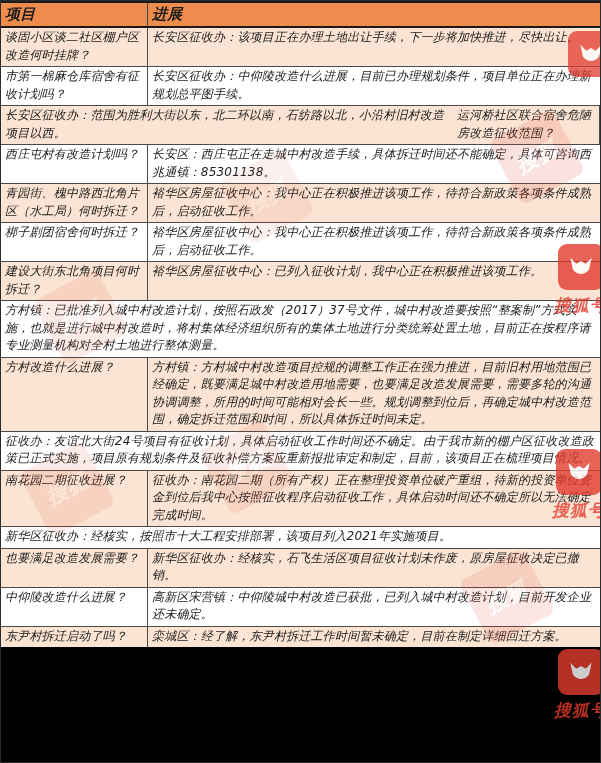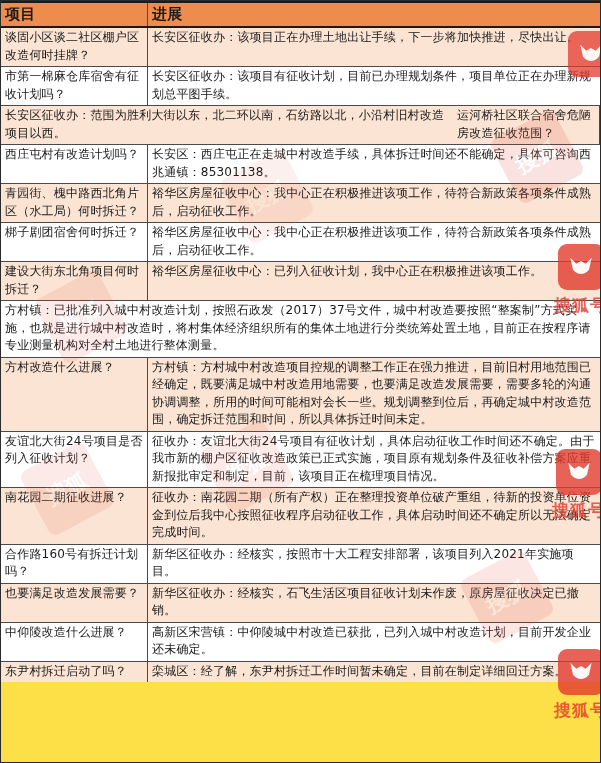--- a/index.html
+++ b/index.html
@@ -1,18 +1,18 @@
 <!DOCTYPE html>
 <html><head>
 <meta charset="utf-8">
 <style>
   html,body{margin:0;padding:0;background:#ffffff;font-family:"DejaVu Sans",sans-serif;}
   #screen{
     position:relative;width:601px;height:763px;overflow:hidden;
-    background:#fde047;border:1px solid #2b2b2b;box-sizing:border-box;
+    background:#000000;border:1px solid #2b2b2b;box-sizing:border-box;font-style:italic;
   }
   
   .qa-table{width:100%;border-collapse:collapse;}
   .row{display:flex;border-bottom:1px solid #4a4a4a;}
   .row:last-child{border-bottom:none;}
   .cell{
     box-sizing:border-box;padding:1px 4px 2px 4px;
     font-size:12px;line-height:17.5px;color:#1b1b1b;
     letter-spacing:0.2px;word-break:break-all;
   }
@@ -65,21 +65,21 @@
       <div class="cell progress">进展</div>
     </div>
     <div id="rows">
     <div class="row">
       <div class="cell project">谈固小区谈二社区棚户区改造何时挂牌？</div>
       <div class="cell progress">长安区征收办：该项目正在办理土地出让手续，下一步将加快推进，尽快出让。</div>
     </div>
 
     <div class="row">
       <div class="cell project">市第一棉麻仓库宿舍有征收计划吗？</div>
-      <div class="cell progress">长安区征收办：该项目有征收计划，目前已办理规划条件，项目单位正在办理新规划总平图手续。</div>
+      <div class="cell progress">长安区征收办：中仰陵改造什么进展，目前已办理规划条件，项目单位正在办理新规划总平图手续。</div>
     </div>
 
     <div class="row">
       <div class="cell progress">长安区征收办：范围为胜利大街以东，北二环以南，石纺路以北，小沿村旧村改造项目以西。</div>
       <div class="cell project">运河桥社区联合宿舍危陋房改造征收范围？</div>
     </div>
 
     <div class="row">
       <div class="cell project">西庄屯村有改造计划吗？</div>
       <div class="cell progress">长安区：西庄屯正在走城中村改造手续，具体拆迁时间还不能确定，具体可咨询西兆通镇：85301138。</div>
@@ -103,31 +103,29 @@
     <div class="row">
       <div class="cell progress">方村镇：已批准列入城中村改造计划，按照石政发（2017）37号文件，城中村改造要按照“整案制”方式实施，也就是进行城中村改造时，将村集体经济组织所有的集体土地进行分类统筹处置土地，目前正在按程序请专业测量机构对全村土地进行整体测量。</div>
     </div>
 
     <div class="row">
       <div class="cell project">方村改造什么进展？</div>
       <div class="cell progress">方村镇：方村城中村改造项目控规的调整工作正在强力推进，目前旧村用地范围已经确定，既要满足城中村改造用地需要，也要满足改造发展需要，需要多轮的沟通协调调整，所用的时间可能相对会长一些。规划调整到位后，再确定城中村改造范围，确定拆迁范围和时间，所以具体拆迁时间未定。</div>
     </div>
 
     <div class="row">
-      <div class="cell project">友谊北大街24号项目是否列入征收计划？</div>
       <div class="cell progress">征收办：友谊北大街24号项目有征收计划，具体启动征收工作时间还不确定。由于我市新的棚户区征收改造政策已正式实施，项目原有规划条件及征收补偿方案应重新报批审定和制定，目前，该项目正在梳理项目情况。</div>
     </div>
 
     <div class="row">
       <div class="cell project">南花园二期征收进展？</div>
       <div class="cell progress">征收办：南花园二期（所有产权）正在整理投资单位破产重组，待新的投资单位资金到位后我中心按照征收程序启动征收工作，具体启动时间还不确定所以无法确定完成时间。</div>
     </div>
 
     <div class="row">
-      <div class="cell project">合作路160号有拆迁计划吗？</div>
       <div class="cell progress">新华区征收办：经核实，按照市十大工程安排部署，该项目列入2021年实施项目。</div>
     </div>
 
     <div class="row">
       <div class="cell project">也要满足改造发展需要？</div>
       <div class="cell progress">新华区征收办：经核实，石飞生活区项目征收计划未作废，原房屋征收决定已撤销。</div>
     </div>
 
     <div class="row">
       <div class="cell project">中仰陵改造什么进展？</div>

